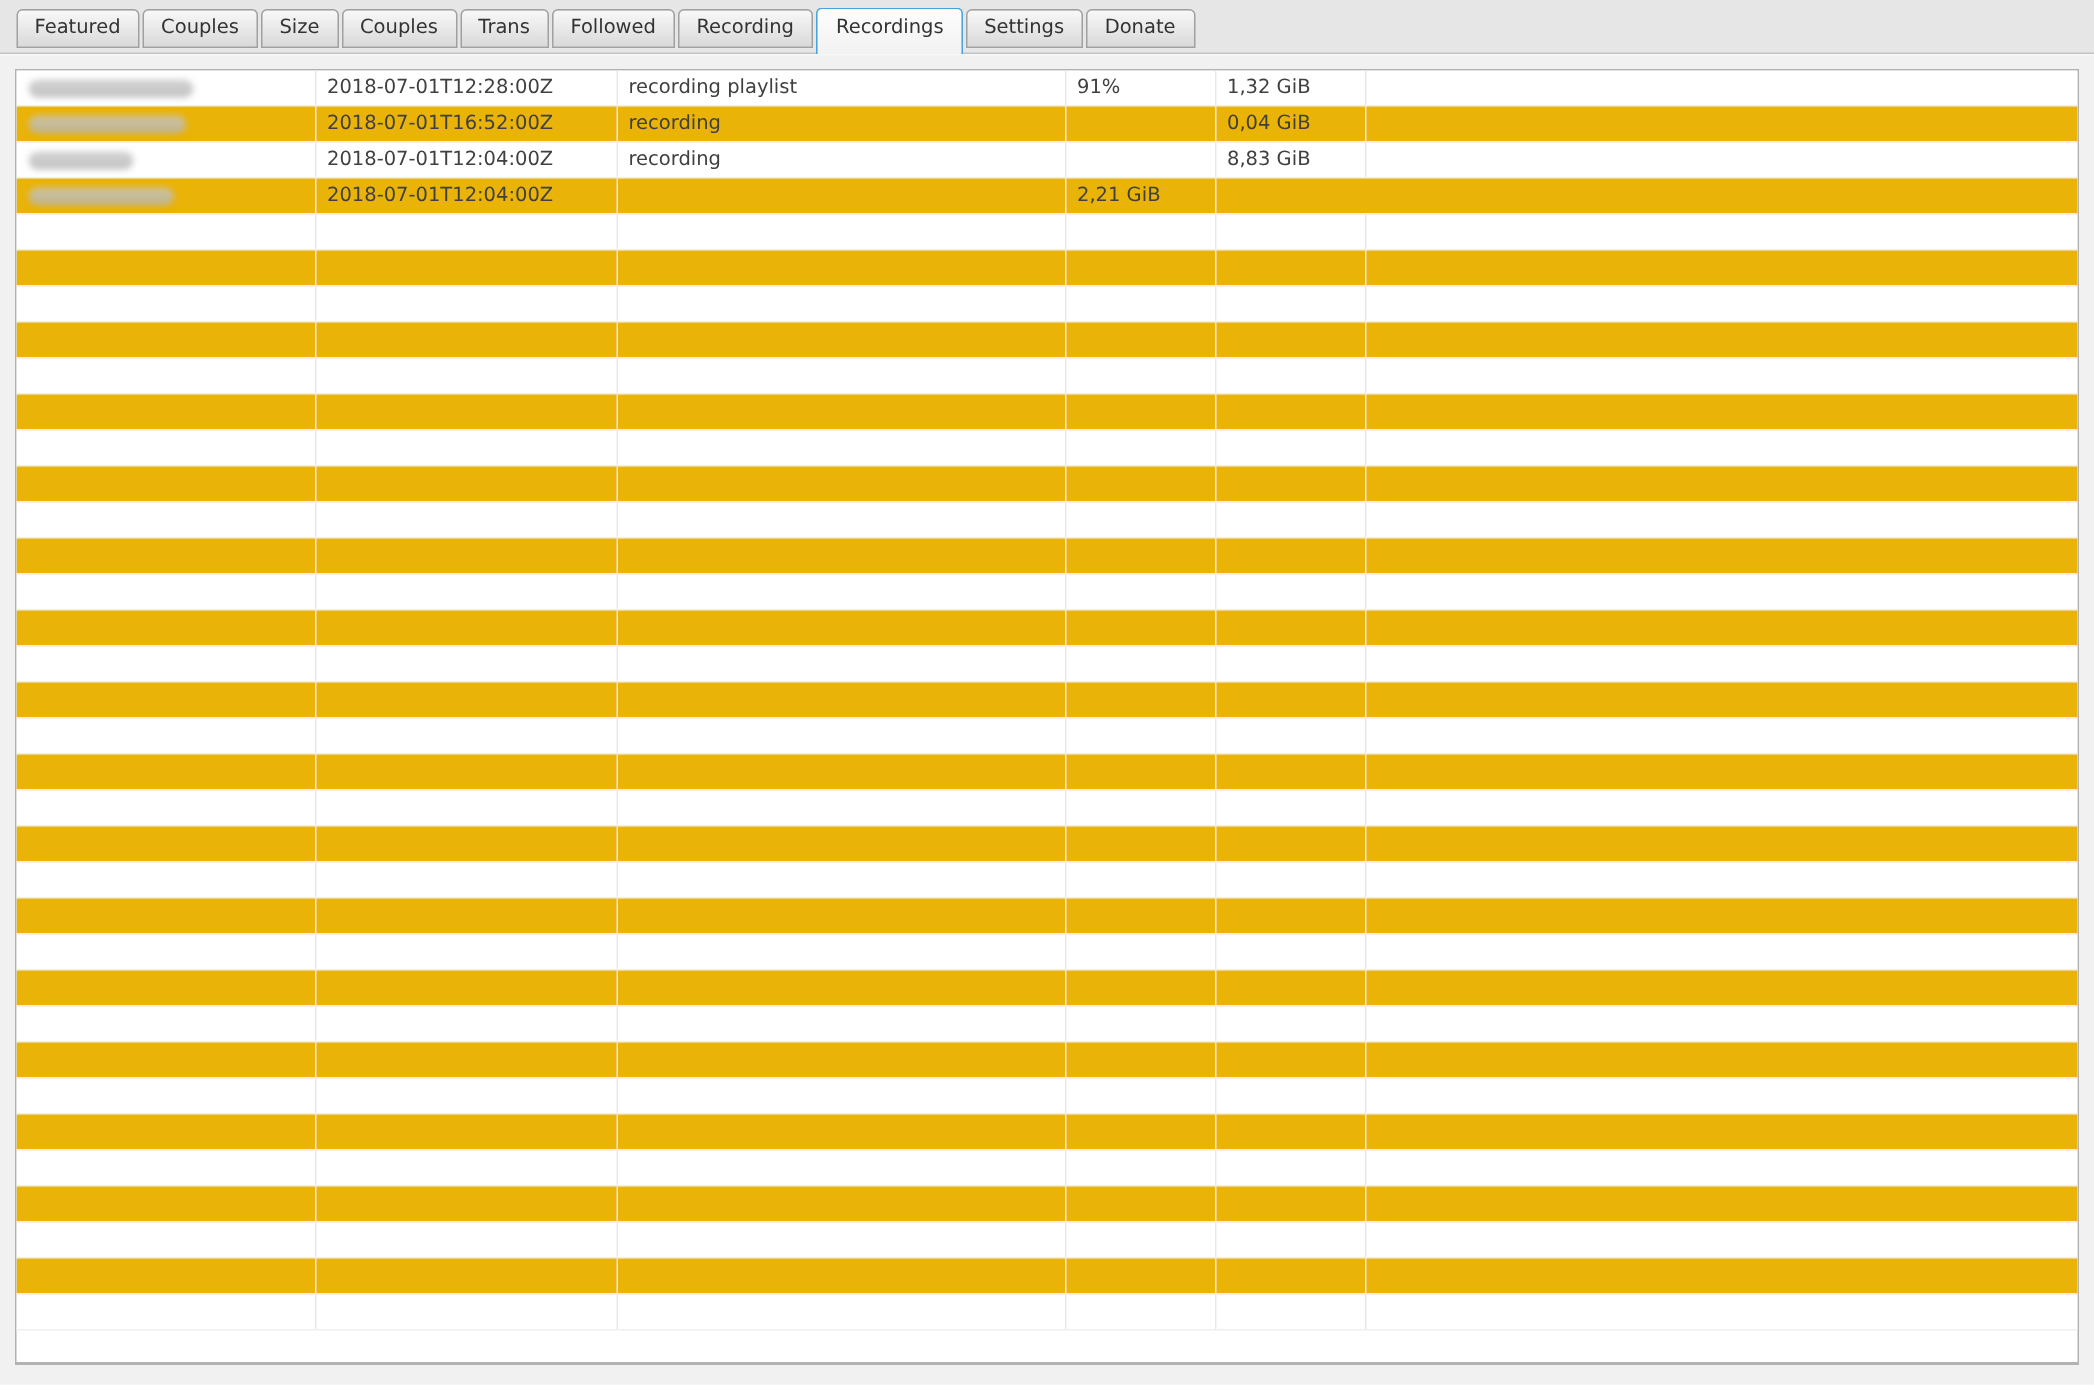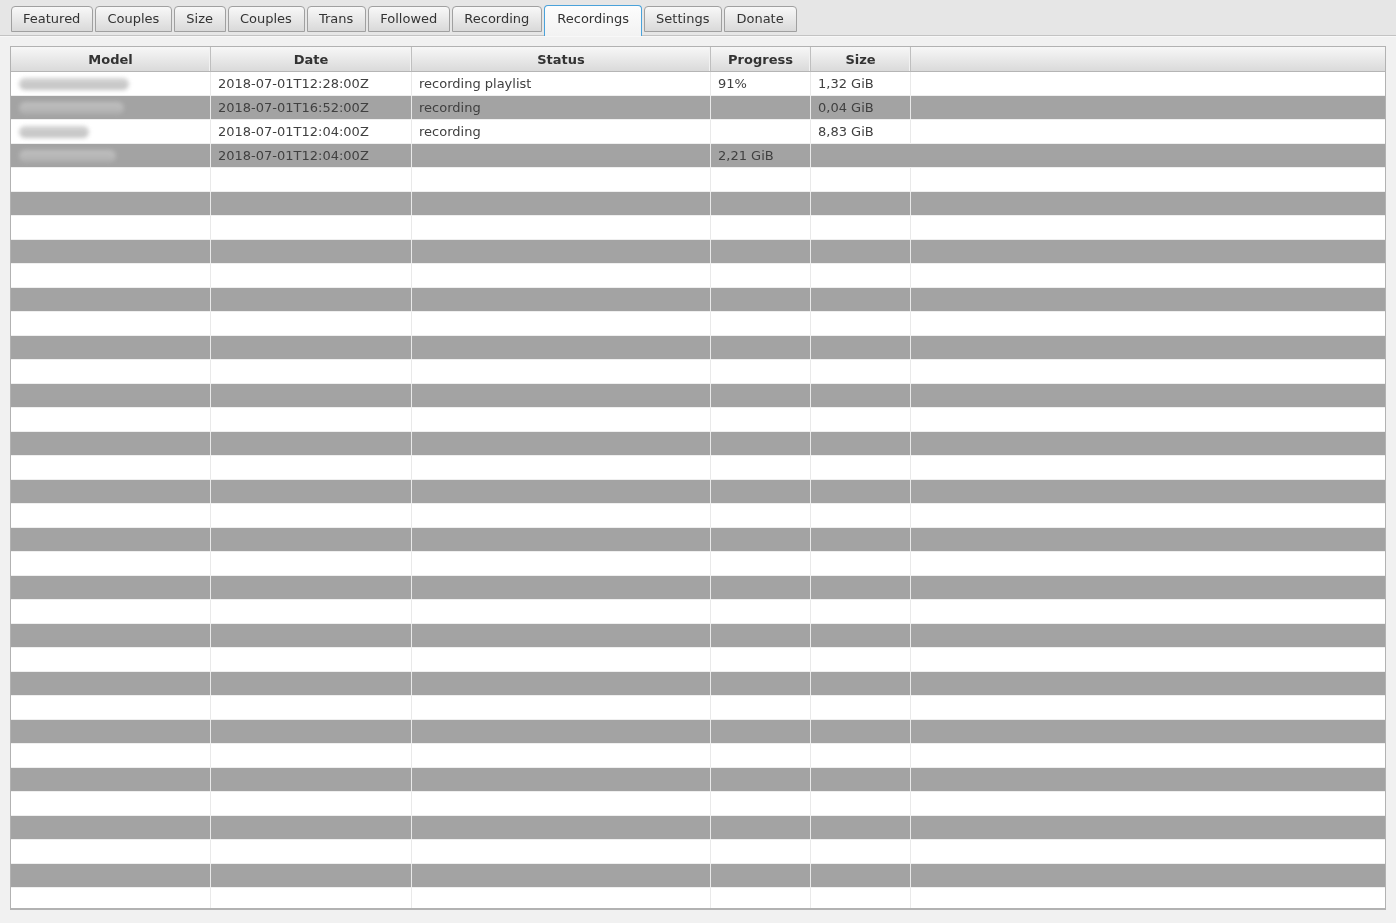--- a/index.html
+++ b/index.html
@@ -88,21 +88,21 @@
   .tbody { width: 100%; }
   .trow {
     display: grid;
     grid-template-columns: 200px 201px 299px 100px 100px 1fr;
     height: 24px;
     box-sizing: border-box;
     border-bottom: 1px solid #efefef;
     background: #ffffff;
     text-align: center;
   }
-  .trow.alt { background: #a3a3a3; }
+  .trow.alt { background: #eab308; }
   .trow .cell {
     display: flex;
     align-items: center;
     padding: 0 7px;
     border-right: 1px solid #e9e9e9;
     overflow: hidden;
     white-space: nowrap;
     min-width: 0;
     color: #404040;
   }
@@ -128,28 +128,20 @@
       <div class="tab">Trans</div>
       <div class="tab">Followed</div>
       <div class="tab">Recording</div>
       <div class="tab selected">Recordings</div>
       <div class="tab">Settings</div>
       <div class="tab">Donate</div>
     </div>
 </div>
 
 <div class="table">
-  <div class="thead" id="thead">
-      <div class="hcell">Model</div>
-      <div class="hcell">Date</div>
-      <div class="hcell">Status</div>
-      <div class="hcell">Progress</div>
-      <div class="hcell">Size</div>
-      <div class="hcell"></div>
-    </div>
   <div class="tbody" id="tbody">
       <div class="trow">
         <div class="cell">
           <div class="blob" style="width: 110px;"></div>
         </div>
         <div class="cell">2018-07-01T12:28:00Z</div>
         <div class="cell">recording playlist</div>
         <div class="cell">91%</div>
         <div class="cell">1,32 GiB</div>
         <div class="cell"></div>

